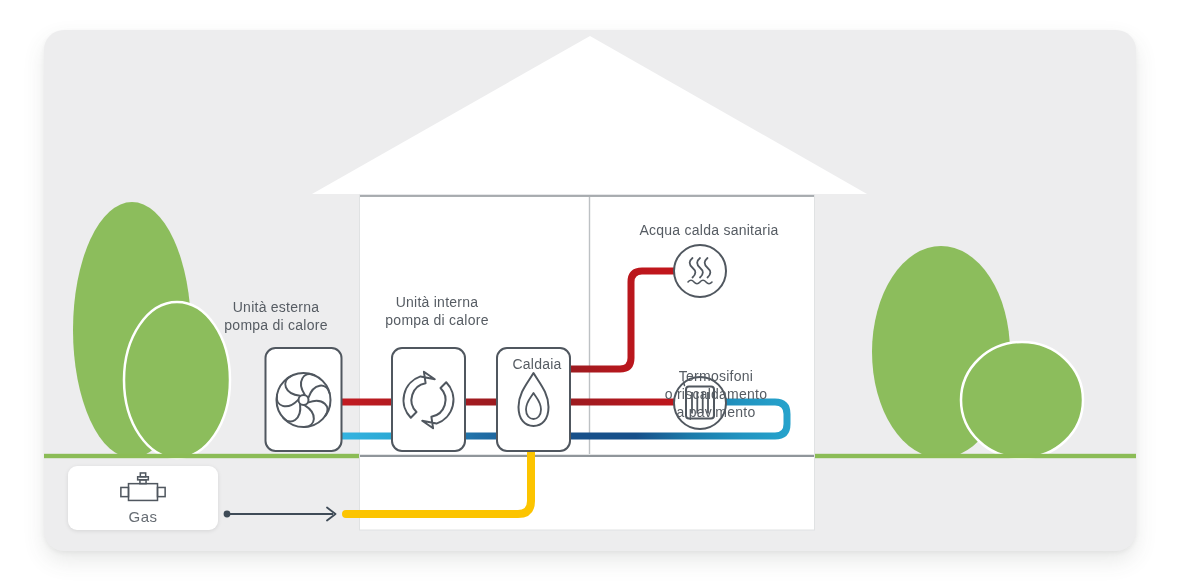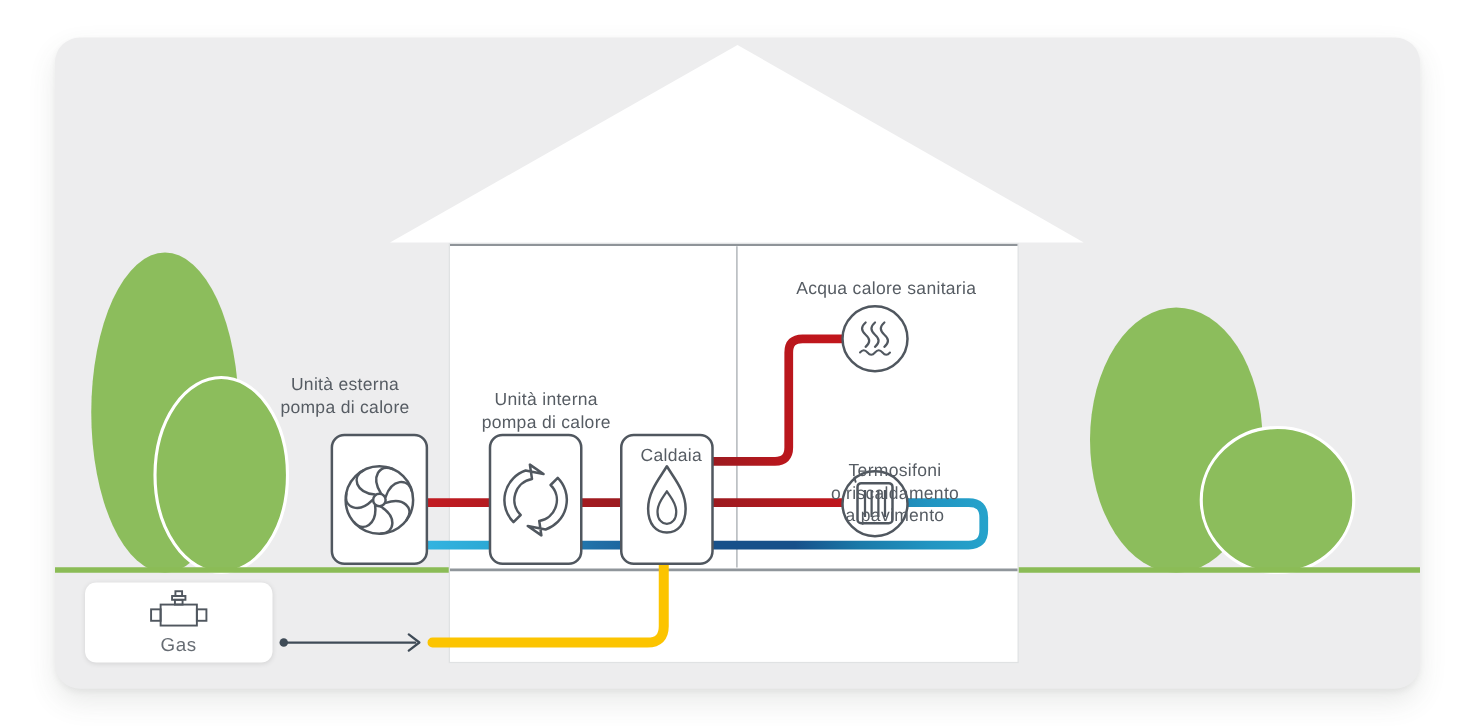--- a/index.html
+++ b/index.html
@@ -11,21 +11,21 @@
     position:absolute;left:44px;top:30px;width:1092px;height:521px;
     background:#ededee;border-radius:20px;
     box-shadow:0 10px 22px rgba(70,80,70,.12), 0 2px 5px rgba(0,0,0,.05);
   }
   svg.scene{position:absolute;left:0;top:0;width:1180px;height:581px;}
   .label{
     position:absolute;text-align:center;white-space:pre-line;
     font-size:14px;line-height:1.27;color:#565c63;letter-spacing:.25px;
   }
   .lbl-outdoor{left:176px;top:299px;width:200px;}
-  .lbl-indoor{left:337px;top:311px;width:200px;}
+  .lbl-indoor{left:337px;top:294px;width:200px;}
   .lbl-boiler{left:477px;top:316px;width:120px;margin-top:40px;}
   .lbl-dhw{left:609px;top:222px;width:200px;}
   .lbl-heating{left:616px;top:320px;width:200px;margin-top:48px;}
   .gasbox{
     position:absolute;left:68px;top:466px;width:150px;height:64px;
     background:#ffffff;border-radius:9px;
     box-shadow:0 1px 4px rgba(0,0,0,.10);
     display:flex;flex-direction:column;align-items:center;justify-content:center;
     gap:1px;padding-top:2px;box-sizing:border-box;
   }
@@ -163,18 +163,18 @@
       </g>
     </svg>
     <div class="label">Gas</div>
   </div>
 
   <div class="label lbl-outdoor">Unità esterna
 pompa di calore</div>
   <div class="label lbl-indoor">Unità interna
 pompa di calore</div>
   <div class="label lbl-boiler">Caldaia</div>
-  <div class="label lbl-dhw">Acqua calore sanitaria</div>
+  <div class="label lbl-dhw">Acqua calda sanitaria</div>
   <div class="label lbl-heating">Termosifoni
 o riscaldamento
 a pavimento</div>
 
 </div>
 
 </body></html>

